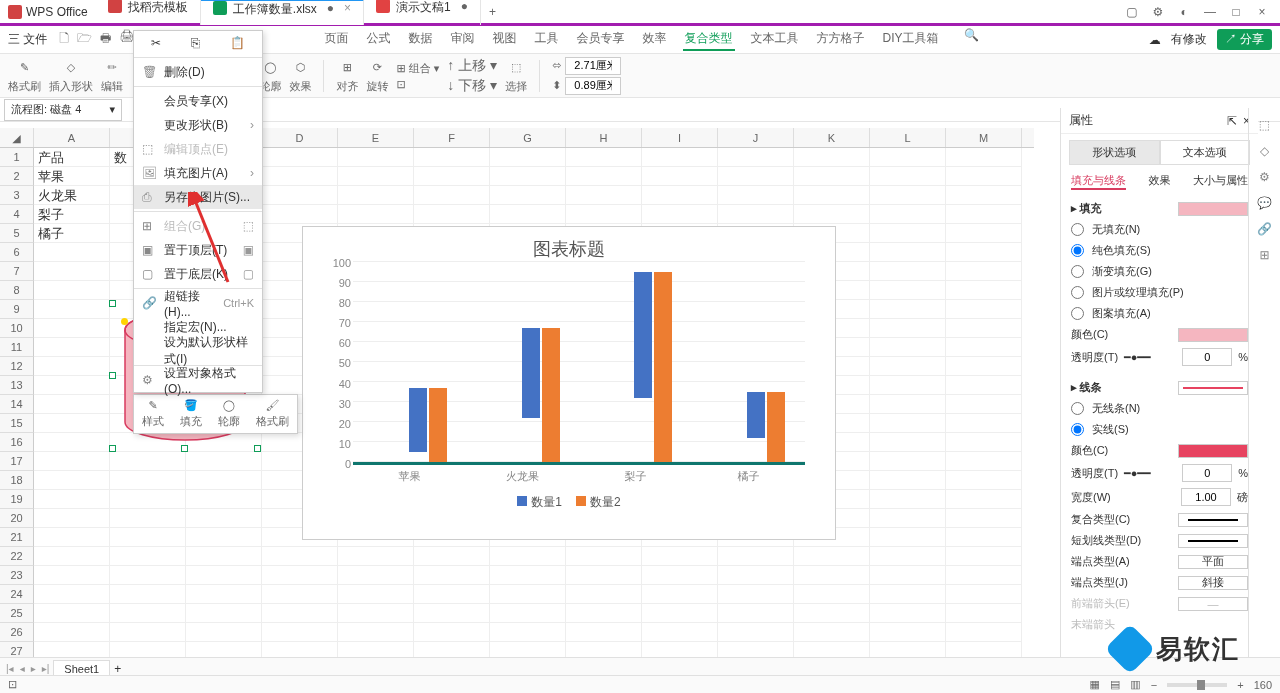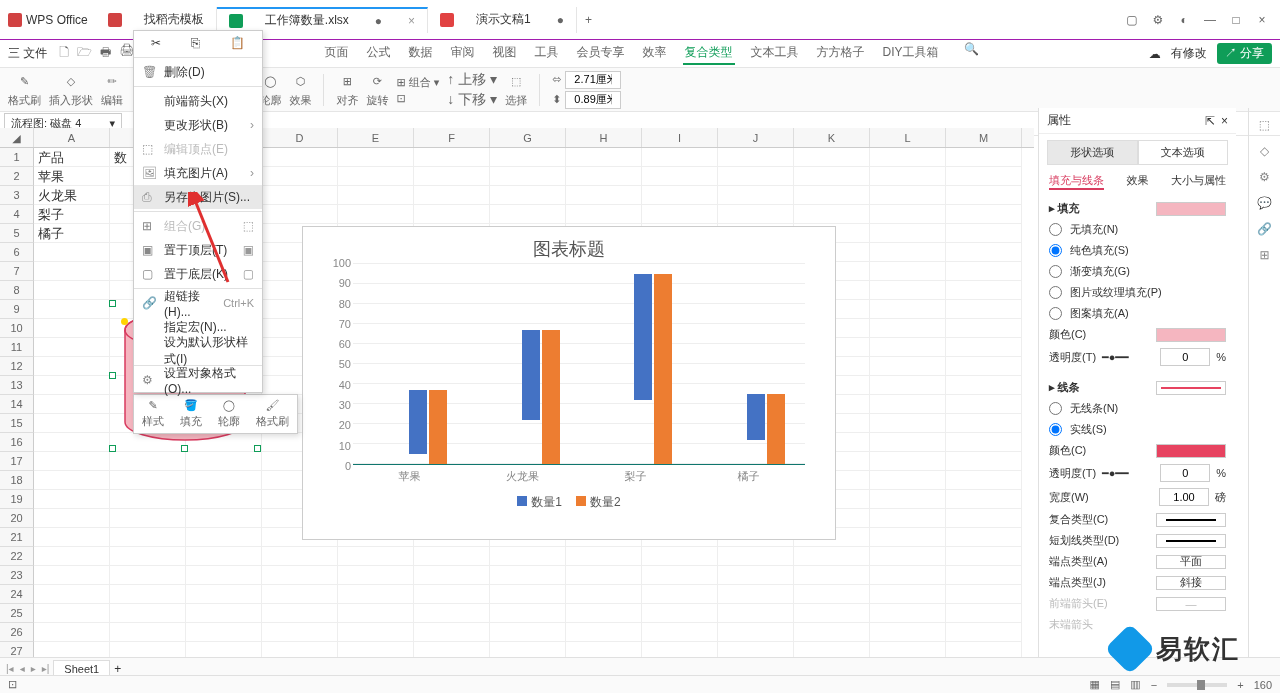--- a/index.html
+++ b/index.html
@@ -1,22 +1,22 @@
 <!DOCTYPE html>
 <html><head>
 <meta charset="utf-8">
 <style>
 * { box-sizing: border-box; margin: 0; padding: 0; font-family: "Microsoft YaHei", sans-serif; }
 body { background: #fff; font-size: 12px; color: #333; overflow: hidden; width: 1280px; height: 693px; position: relative; }
 
 
-.titlebar { height: 40px; display: flex; align-items: center; background: #fff; border-bottom: 1px solid #a21caf; }
+.titlebar { height: 26px; display: flex; align-items: center; background: #fff; border-bottom: 3px solid #a21caf; }
 .app-icon { display: flex; align-items: center; padding: 0 8px; gap: 4px; }
 .wps-logo { width: 14px; height: 14px; background: #d14242; border-radius: 2px; }
-.tab { display: flex; align-items: center; padding: 0 12px; height: 26px; gap: 22px; border-right: 1px solid #e5e5e5; }
+.tab { display: flex; padding: 0 12px; height: 26px; gap: 6px; border-right: 1px solid #e5e5e5; }
 .tab.active { background: #fff; border-top: 2px solid #2196f3; }
 .tab-icon { width: 14px; height: 14px; border-radius: 2px; }
 .tab-icon.doc { background: #d14242; }
 .tab-icon.sheet { background: #0f9d58; }
 .tab-icon.slide { background: #e14242; }
 .tab-close { color: #999; margin-left: 4px; }
 .tab-dot { color: #666; margin-left: 4px; }
 .tab-add { padding: 0 8px; color: #666; }
 .win-controls { margin-left: auto; display: flex; gap: 10px; padding: 0 10px; color: #666; }
 .win-btn { width: 16px; text-align: center; }
@@ -74,33 +74,33 @@
 .cell { width: 76px; border-right: 1px solid #eee; border-bottom: 1px solid #eee; padding: 0 4px; line-height: 19px; font-size: 13px; overflow: hidden; white-space: nowrap; }
 
 
 .pink-shape { position: absolute; left: 113px; top: 304px; width: 144px; height: 144px; z-index: 50; }
 .handle { position: absolute; width: 7px; height: 7px; background: #fff; border: 1px solid #0f9d58; }
 .yellow-handle { position: absolute; width: 7px; height: 7px; background: #ffd400; border-radius: 50%; }
 
 
 .chart-container { position: absolute; left: 302px; top: 226px; width: 534px; height: 314px; background: #fff; border: 1px solid #ccc; z-index: 60; }
 .chart-title { text-align: center; font-size: 18px; color: #555; padding: 10px 0 4px; }
-.chart-plot { position: relative; margin: 0 30px 0 50px; height: 200px; border-bottom: 1px solid #0f766e; }
+.chart-plot { position: relative; margin: 0 30px 0 50px; height: 200px; border-bottom: 3px solid #0f766e; }
 .yaxis { position: absolute; left: -30px; top: -8px; bottom: -8px; width: 28px; display: flex; flex-direction: column; justify-content: space-between; text-align: right; font-size: 11px; color: #888; }
 .gridline { position: absolute; left: 0; right: 0; border-top: 1px solid #eee; }
 .bar-group { position: absolute; bottom: 0; display: flex; gap: 2px; }
 .bar { width: 18px; }
 .bar.s1 { background: #4472c4; }
 .bar.s2 { background: #ed7d31; }
 .xaxis { display: flex; margin: 4px 30px 0 50px; justify-content: space-around; font-size: 11px; color: #888; }
 .legend { display: flex; justify-content: center; gap: 14px; margin-top: 10px; font-size: 12px; color: #555; }
 .legend-sw { display: inline-block; width: 10px; height: 10px; margin-right: 4px; }
 
 
-.prop-panel { position: absolute; right: 44px; top: 108px; bottom: 32px; width: 198px; border-left: 1px solid #e0e0e0; background: #fff; }
+.prop-panel { position: absolute; right: 22px; top: 108px; bottom: 32px; width: 198px; border-left: 1px solid #e0e0e0; background: #fff; }
 .prop-head { display: flex; align-items: center; padding: 4px 8px; border-bottom: 1px solid #eee; }
 .prop-head-spacer { flex: 1; }
 .prop-tabs { display: flex; margin: 6px 8px; }
 .prop-tab { flex: 1; text-align: center; padding: 4px; border: 1px solid #ddd; font-size: 11px; }
 .prop-tab.active { background: #e8e8e8; }
 .prop-subtabs { display: flex; padding: 2px 10px; font-size: 11px; justify-content: space-between; }
 .prop-subtab.active { color: #d83b5f; border-bottom: 2px solid #d83b5f; }
 .prop-section { padding: 6px 10px; }
 .prop-row { display: flex; align-items: center; padding: 3px 0; font-size: 11px; gap: 6px; }
 .prop-row input[type=radio] { margin-right: 2px; }
@@ -267,21 +267,21 @@
     <span>📋</span>
   </div>
   <div class="ctx-sep"></div>
   <div class="ctx-row">
       <span class="ctx-icon">🗑</span>
       <span>删除(D)</span>
     </div>
   <div class="ctx-sep"></div>
   <div class="ctx-row">
       <span class="ctx-icon"></span>
-      <span>前端箭头(X)</span>
+      <span>会员专享(X)</span>
     </div>
   <div class="ctx-row">
       <span class="ctx-icon"></span>
       <span>更改形状(B)</span>
       <span class="ctx-arrow">›</span>
     </div>
   <div class="ctx-row disabled">
       <span class="ctx-icon">⬚</span>
       <span>编辑顶点(E)</span>
     </div>

